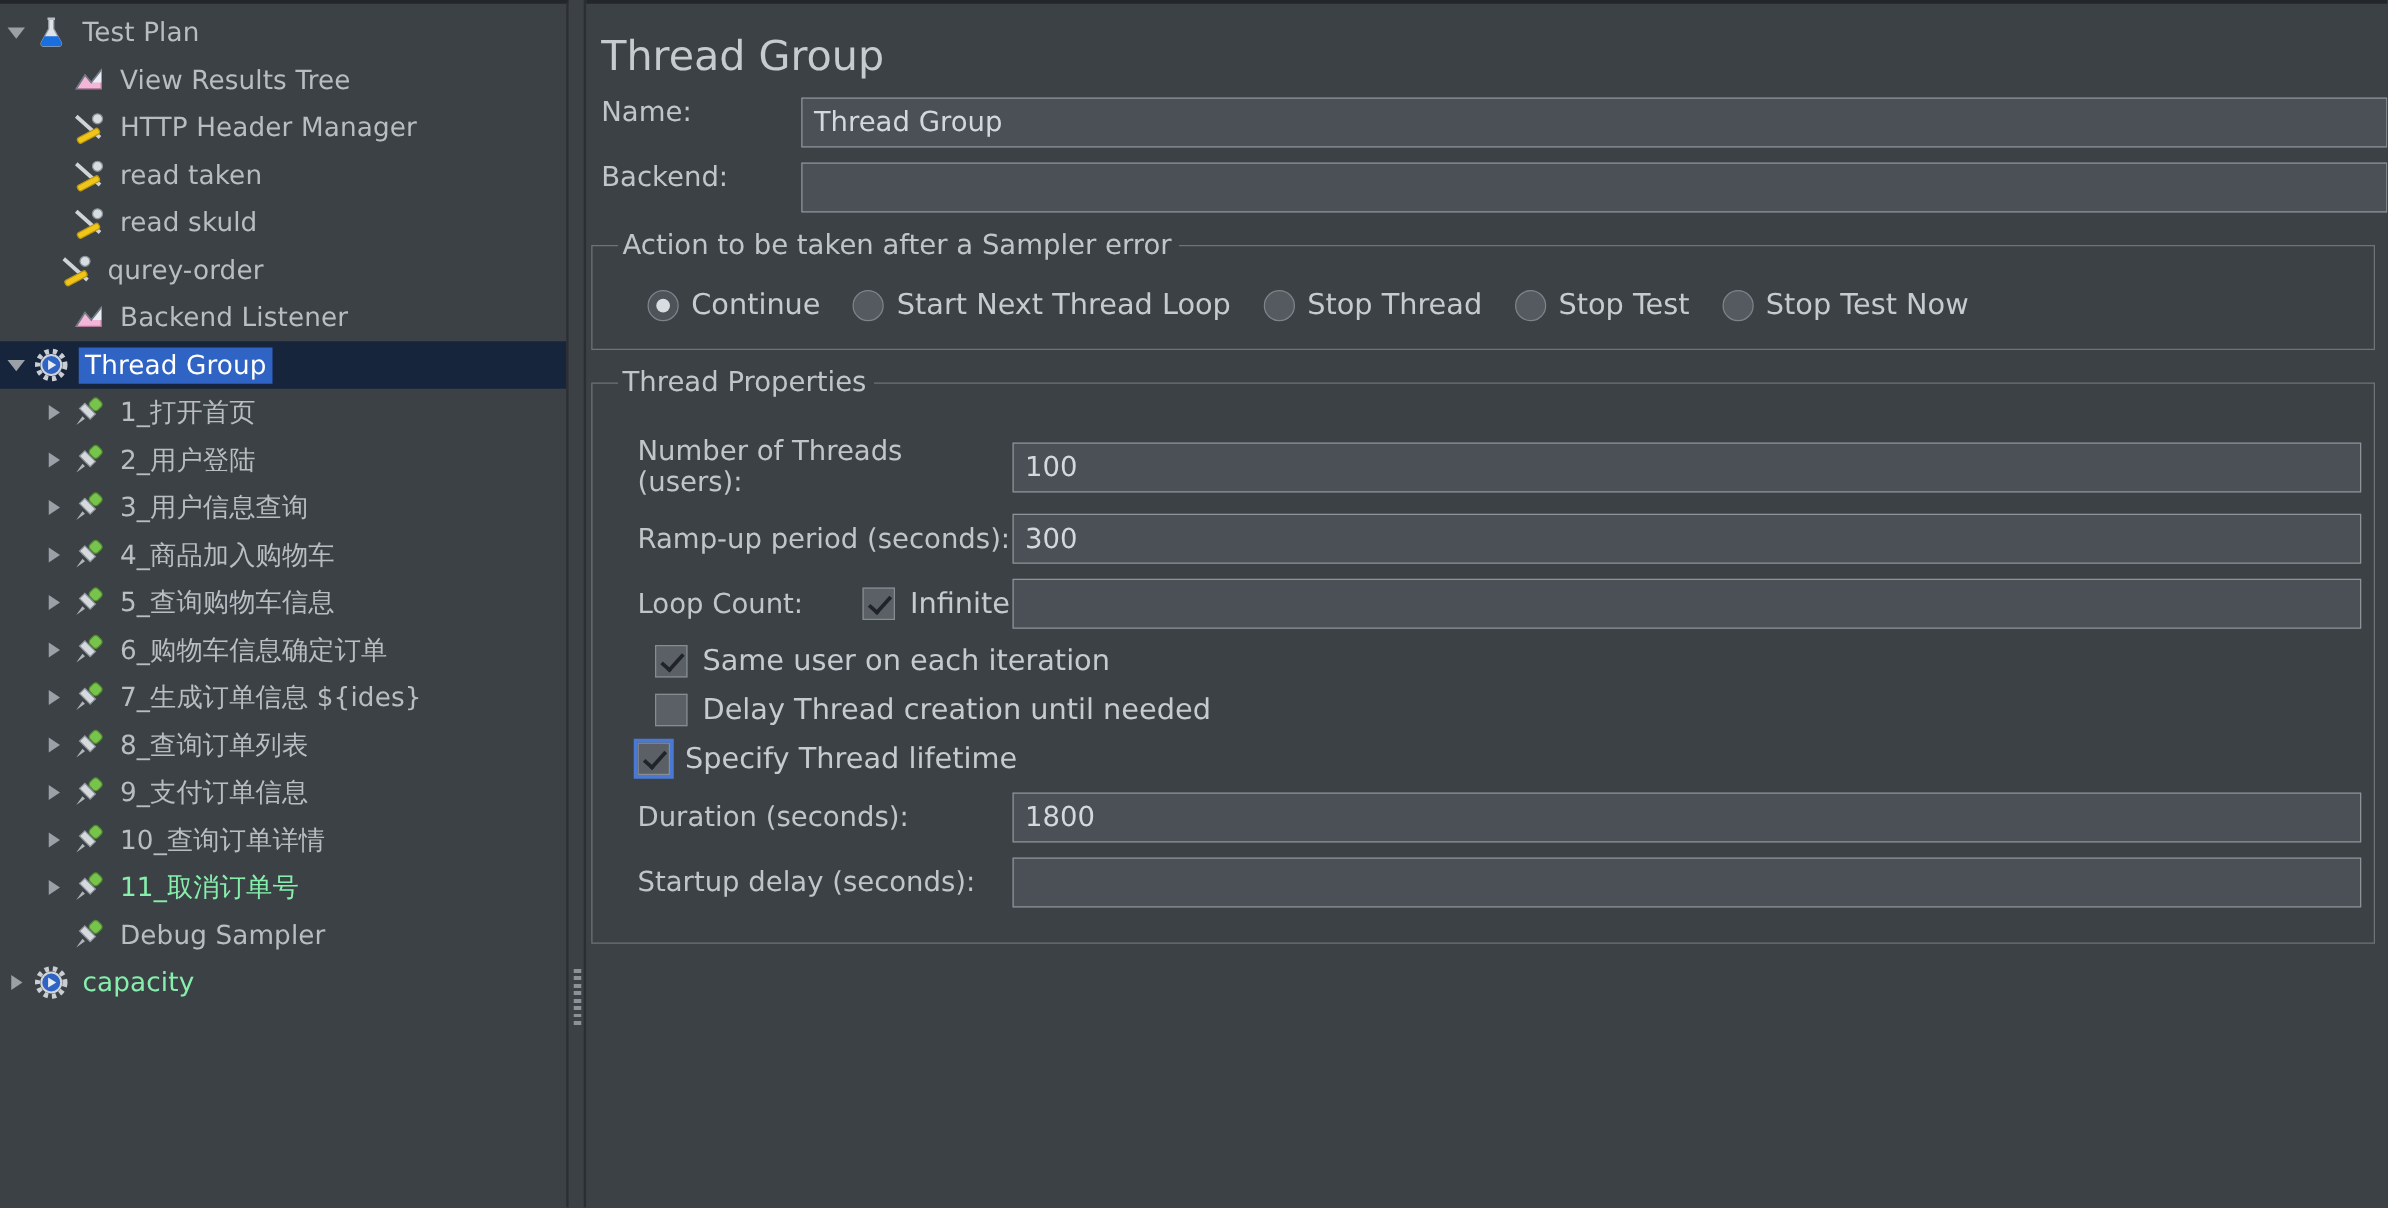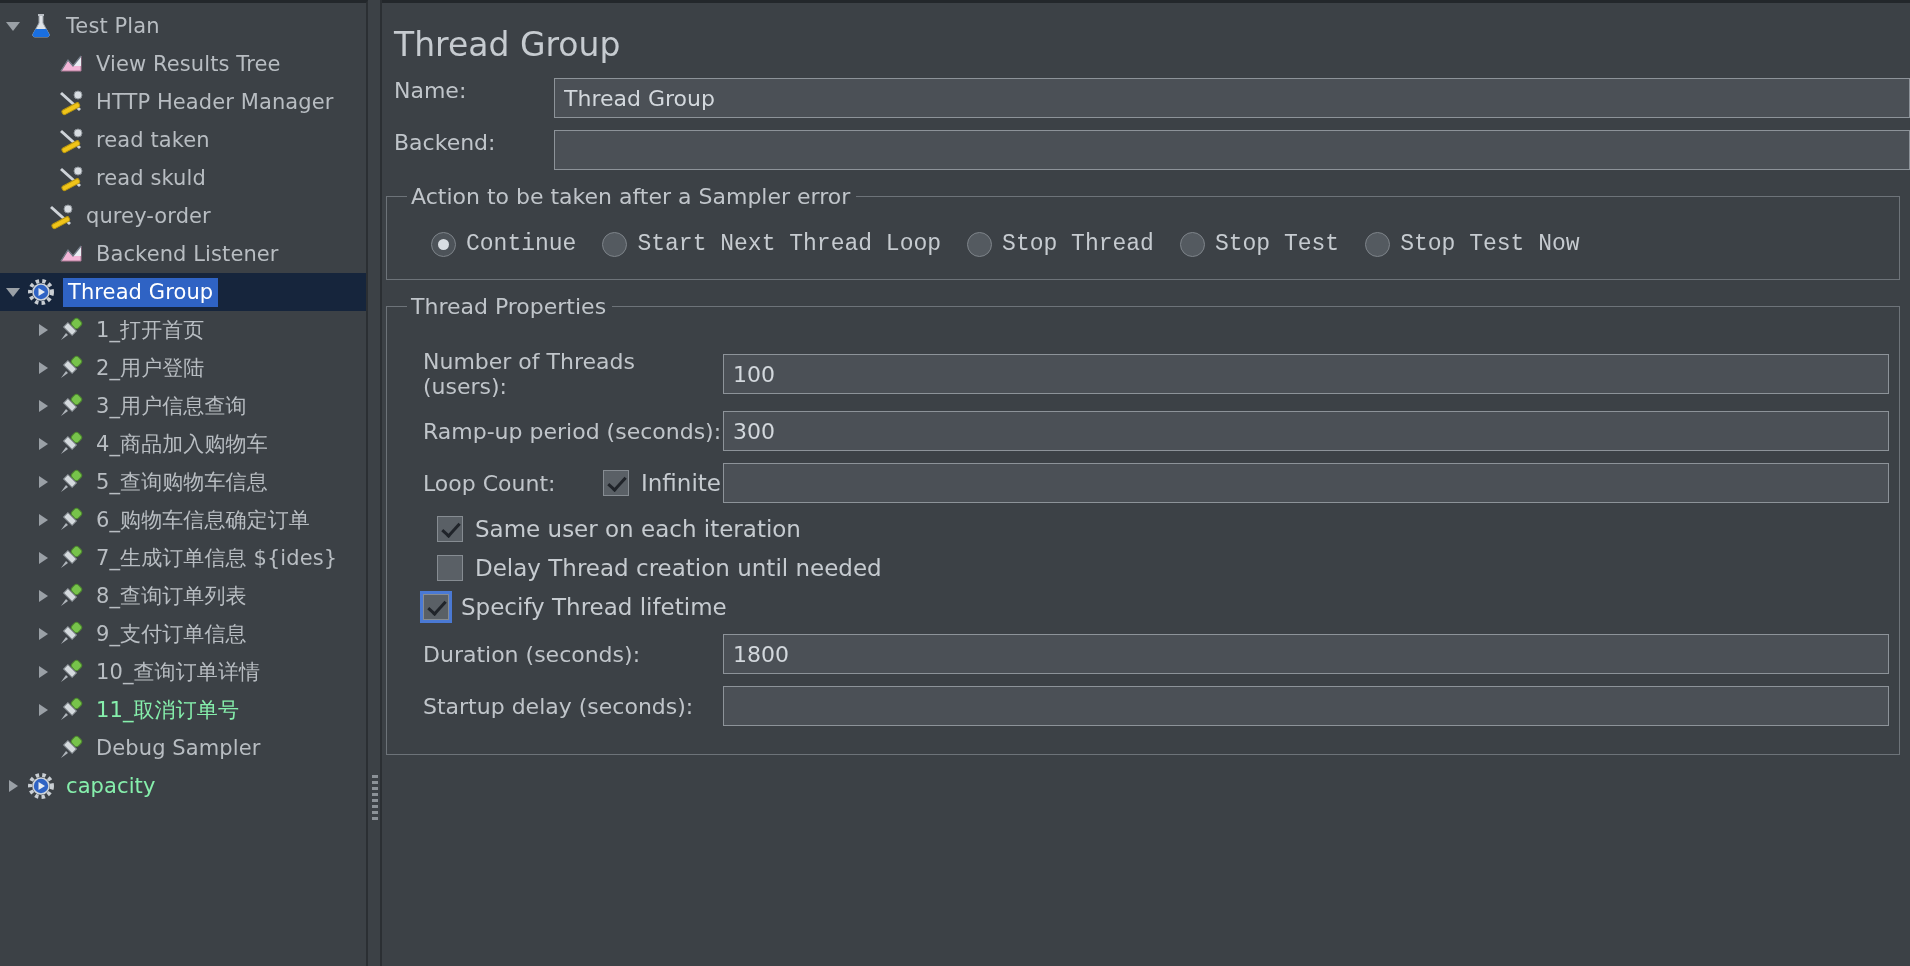--- a/index.html
+++ b/index.html
@@ -14,21 +14,21 @@
   .app {
     position: relative;
     width: 1910px; height: 966px;
     background: #3c4146;
     display: flex;
     flex-direction: row;
   }
 
   
   .tree-panel {
-    width: 368px;
+    width: 455px;
     height: 966px;
     background: #3c4146;
     border-top: 3px solid #23272b;
     border-right: 2px solid #2b2f33;
     position: relative;
     overflow: hidden;
     padding-top: 4px;
   }
   .tree-node {
     height: 38px;
@@ -158,21 +158,20 @@
     display: flex;
     align-items: center;
     padding: 10px 0 6px 34px;
     gap: 0;
   }
   .radio-opt {
     display: flex;
     align-items: center;
     margin-right: 26px;
     white-space: nowrap;
-    font-family: Liberation Mono, monospace;
   }
   .radio-mark {
     width: 25px; height: 25px;
     border-radius: 50%;
     background: #545a60;
     border: 1px solid #7e848a;
     margin-right: 10px;
     flex: 0 0 25px;
     position: relative;
   }

